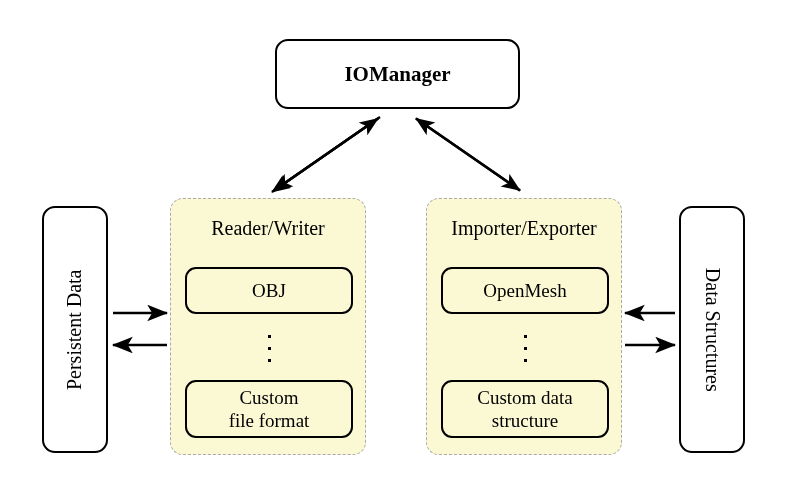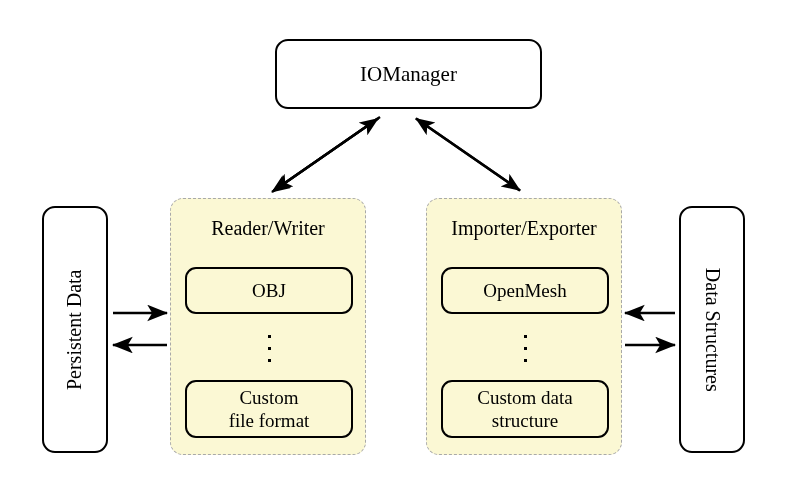--- a/index.html
+++ b/index.html
@@ -110,21 +110,21 @@
     width: 800px;
     height: 489px;
     pointer-events: none;
   }
 </style>
 </head>
 <body>
 
 <div id="canvas">
 
-  <div class="node manager-box" style="left:275px; top:39px; width:267px; height:70px;">
+  <div class="node manager-box" style="left:275px; top:39px; width:245px; height:70px;font-weight:bold;">
     <span>IOManager</span>
   </div>
 
   <div class="node side-box" style="left:42px; top:206px; width:66px; height:247px;">
     <span class="rot-ccw">Persistent Data</span>
   </div>
 
   <div class="node side-box" style="left:679px; top:206px; width:66px; height:247px;">
     <span class="rot-cw">Data Structures</span>
   </div>

